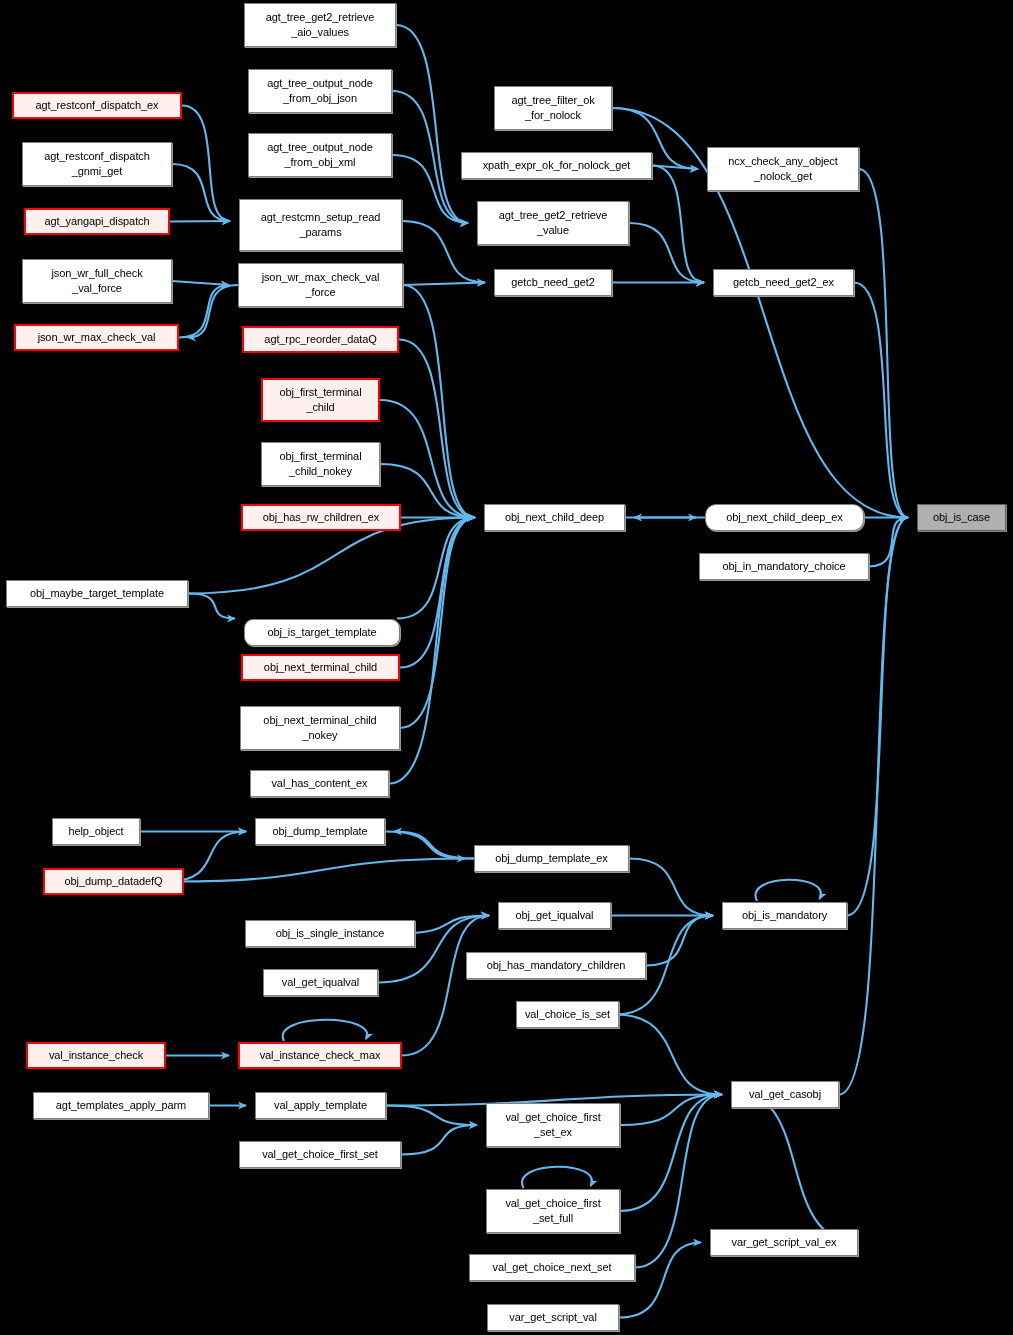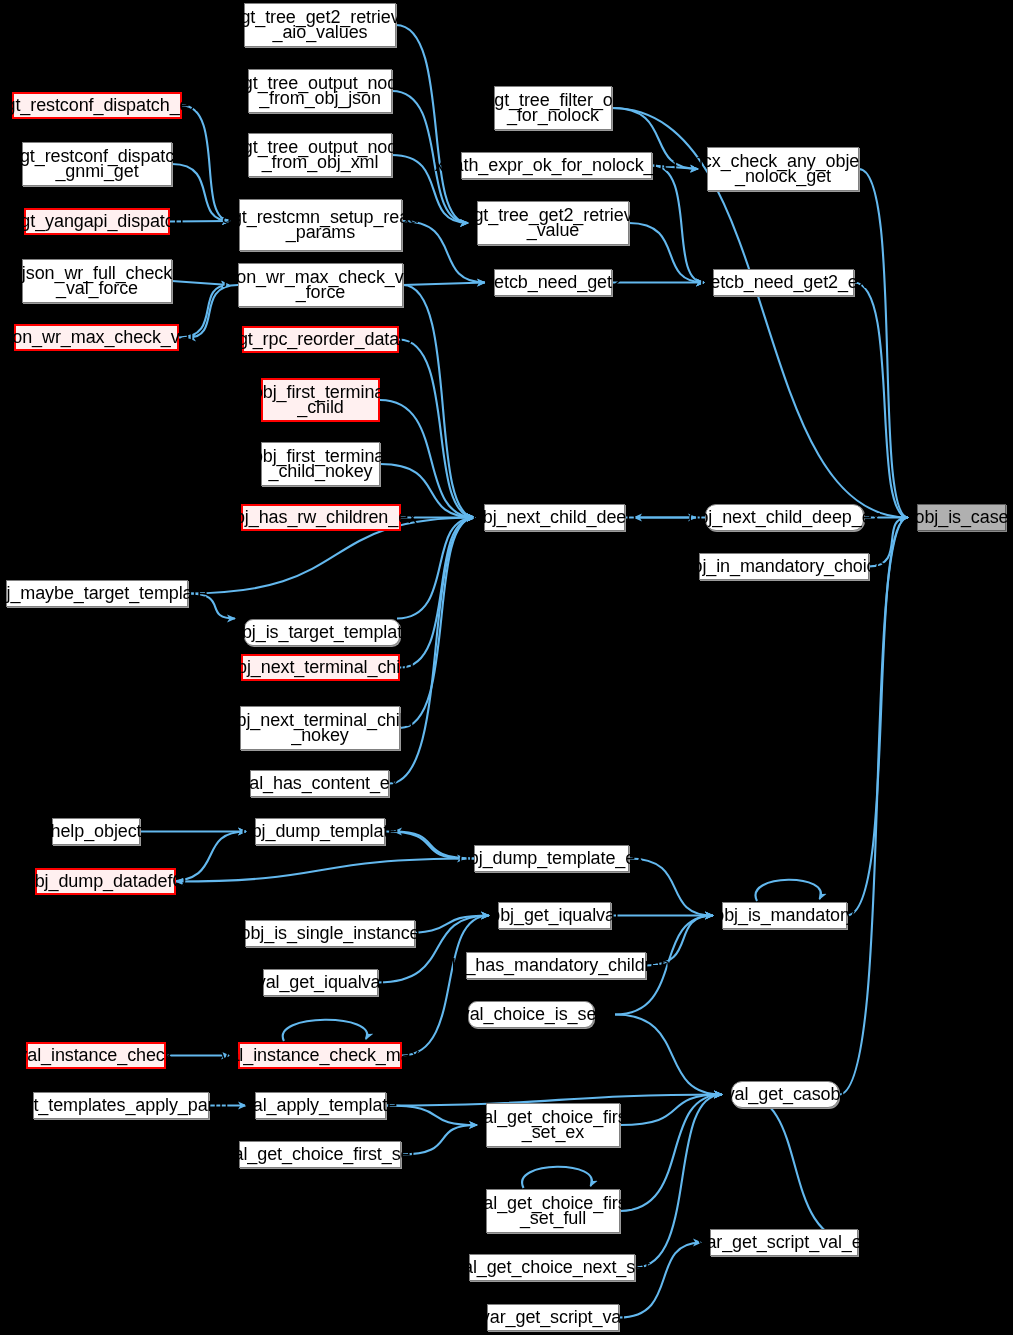--- a/index.html
+++ b/index.html
@@ -10,21 +10,21 @@
     font-family:"Liberation Sans", sans-serif;
     overflow:hidden;
   }
   svg#edges{position:absolute;left:0;top:0;width:1013px;height:1335px;pointer-events:none;}
   .node{
     position:absolute;
     box-sizing:border-box;
     display:flex;align-items:center;justify-content:center;
     text-align:center;
     color:#000;
-    font-size:18px;
+    font-size:11px;
     line-height:15.5px;
     white-space:pre-line;
     background:#ffffff;
     border:1px solid #808080;
     box-shadow:1px 1px 0 0 #9a9a9a;
     letter-spacing:-0.1px;
   }
   .node.red{
     background:#fff0f0;
     border:2px solid #ff0000;
@@ -150,30 +150,30 @@
       <div class="node" style="left: 699px; top: 553px; width: 170px; height: 27px;">obj_in_mandatory_choice</div>
       <div class="node" style="left: 6px; top: 580px; width: 182px; height: 27px;">obj_maybe_target_template</div>
       <div class="node" style="left: 244px; top: 619px; width: 156px; height: 27px; border-radius: 9px;">obj_is_target_template</div>
       <div class="node red" style="left: 241px; top: 654px; width: 159px; height: 27px;">obj_next_terminal_child</div>
       <div class="node" style="left: 240px; top: 706px; width: 160px; height: 44px;">obj_next_terminal_child
 _nokey</div>
       <div class="node" style="left: 250px; top: 770px; width: 139px; height: 27px;">val_has_content_ex</div>
       <div class="node" style="left: 52px; top: 818px; width: 88px; height: 27px;">help_object</div>
       <div class="node" style="left: 255px; top: 818px; width: 130px; height: 27px;">obj_dump_template</div>
       <div class="node" style="left: 474px; top: 845px; width: 155px; height: 27px;">obj_dump_template_ex</div>
-      <div class="node red" style="left: 35px; top: 868px; width: 141px; height: 27px;">obj_dump_datadefQ</div>
+      <div class="node red" style="left: 43px; top: 868px; width: 141px; height: 27px;">obj_dump_datadefQ</div>
       <div class="node" style="left: 498px; top: 902px; width: 113px; height: 27px;">obj_get_iqualval</div>
       <div class="node" style="left: 722px; top: 902px; width: 125px; height: 27px;">obj_is_mandatory</div>
       <div class="node" style="left: 245px; top: 920px; width: 170px; height: 27px;">obj_is_single_instance</div>
       <div class="node" style="left: 466px; top: 952px; width: 180px; height: 27px;">obj_has_mandatory_children</div>
       <div class="node" style="left: 263px; top: 969px; width: 115px; height: 27px;">val_get_iqualval</div>
-      <div class="node" style="left: 468px; top: 1001px; width: 126px; height: 27px; border-radius: 9px;">val_choice_is_set</div>
+      <div class="node" style="left: 516px; top: 1001px; width: 103px; height: 27px;">val_choice_is_set</div>
       <div class="node red" style="left: 26px; top: 1042px; width: 140px; height: 27px;">val_instance_check</div>
       <div class="node red" style="left: 238px; top: 1042px; width: 164px; height: 27px;">val_instance_check_max</div>
-      <div class="node" style="left: 731px; top: 1081px; width: 108px; height: 27px; border-radius: 11px;">val_get_casobj</div>
+      <div class="node" style="left: 731px; top: 1081px; width: 108px; height: 27px;">val_get_casobj</div>
       <div class="node" style="left: 8px; top: 1092px; width: 176px; height: 27px; margin-left: 25px;">agt_templates_apply_parm</div>
       <div class="node" style="left: 255px; top: 1092px; width: 131px; height: 27px;">val_apply_template</div>
       <div class="node" style="left: 486px; top: 1103px; width: 134px; height: 44px;">val_get_choice_first
 _set_ex</div>
       <div class="node" style="left: 239px; top: 1141px; width: 162px; height: 27px;">val_get_choice_first_set</div>
       <div class="node" style="left: 486px; top: 1189px; width: 134px; height: 44px;">val_get_choice_first
 _set_full</div>
       <div class="node" style="left: 710px; top: 1229px; width: 148px; height: 27px;">var_get_script_val_ex</div>
       <div class="node" style="left: 469px; top: 1254px; width: 166px; height: 27px;">val_get_choice_next_set</div>
       <div class="node" style="left: 487px; top: 1304px; width: 132px; height: 27px;">var_get_script_val</div>

